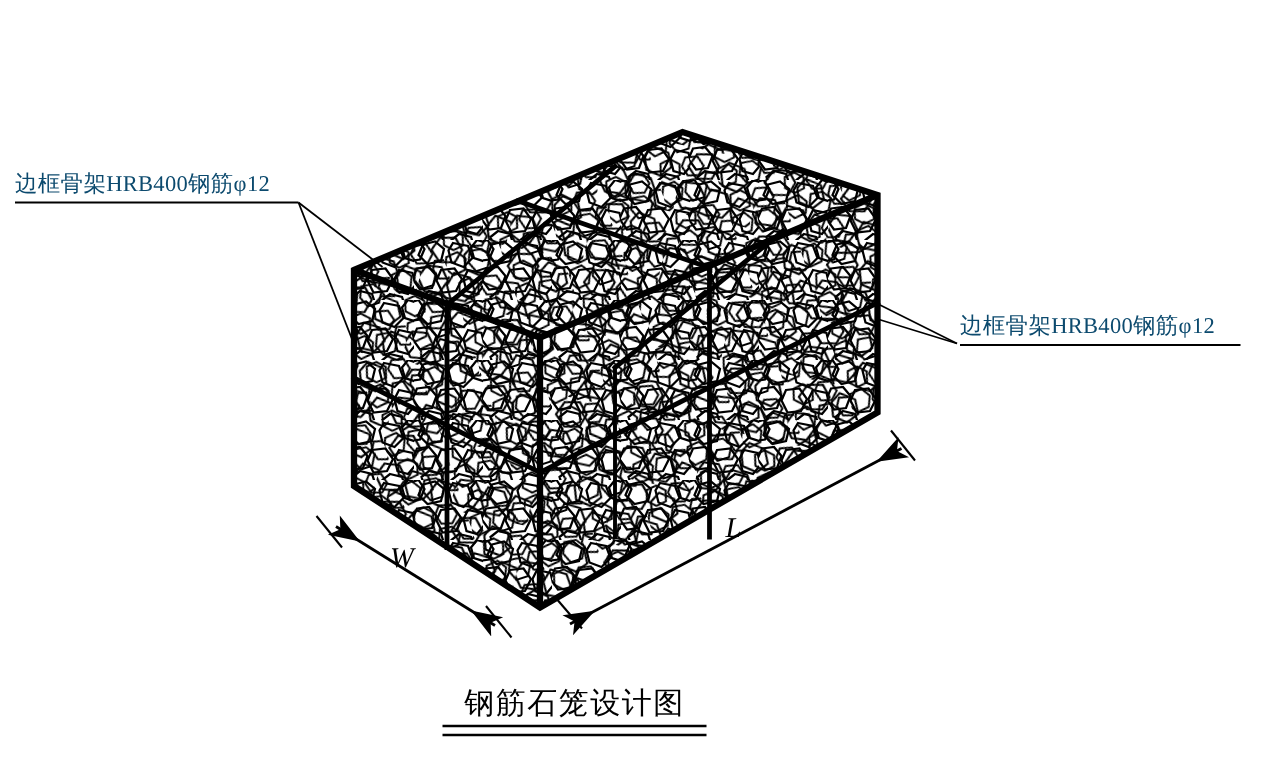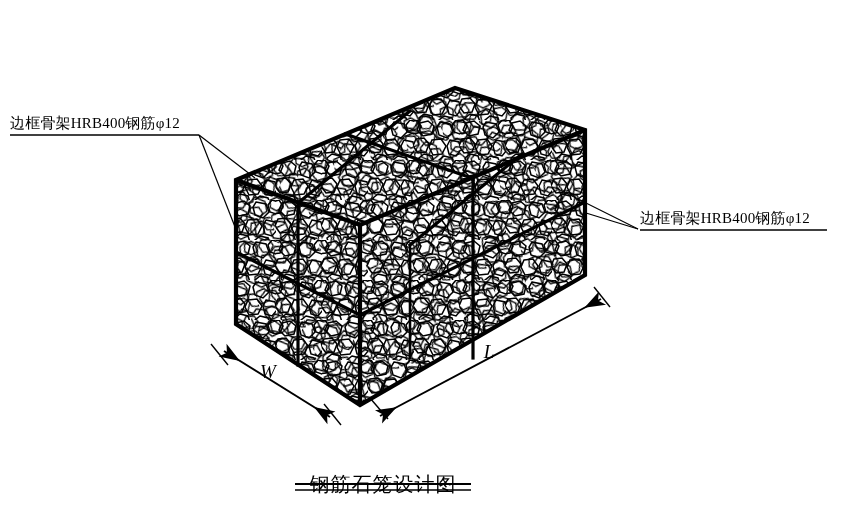--- a/index.html
+++ b/index.html
@@ -1,25 +1,25 @@
 <!DOCTYPE html>
 <html><head>
 <meta charset="utf-8">
 <style>
   html,body{margin:0;padding:0;background:#ffffff;}
   body{width:842px;height:521px;overflow:hidden;
        font-family:"Liberation Serif",serif;color:#000;}
   #stage{position:relative;width:842px;height:521px;background:#fff;}
   svg#drawing{position:absolute;left:0;top:0;width:842px;height:521px;}
   .lbl{position:absolute;white-space:nowrap;font-family:"Liberation Serif",serif;
-       font-size:15px;letter-spacing:.2px;color:#000000;line-height:1;}
+       font-size:15px;letter-spacing:.2px;color:#0c4a6e;line-height:1;}
   #label-left{left:10px;top:116px;}
   #label-right{left:640px;top:211px;}
   #title{position:absolute;left:295px;top:455px;width:176px;text-align:center;
-         font-size:20px;letter-spacing:1px;font-family:"Liberation Serif",serif;margin-top:16px;}
+         font-size:20px;letter-spacing:1px;font-family:"Liberation Serif",serif;}
   .dimtxt{font-family:"Liberation Serif",serif;font-style:italic;font-size:19px;}
 </style>
 </head>
 <body>
 
 <div id="stage">
 
   <svg id="drawing" viewBox="0 0 842 521">
     <defs>
 

